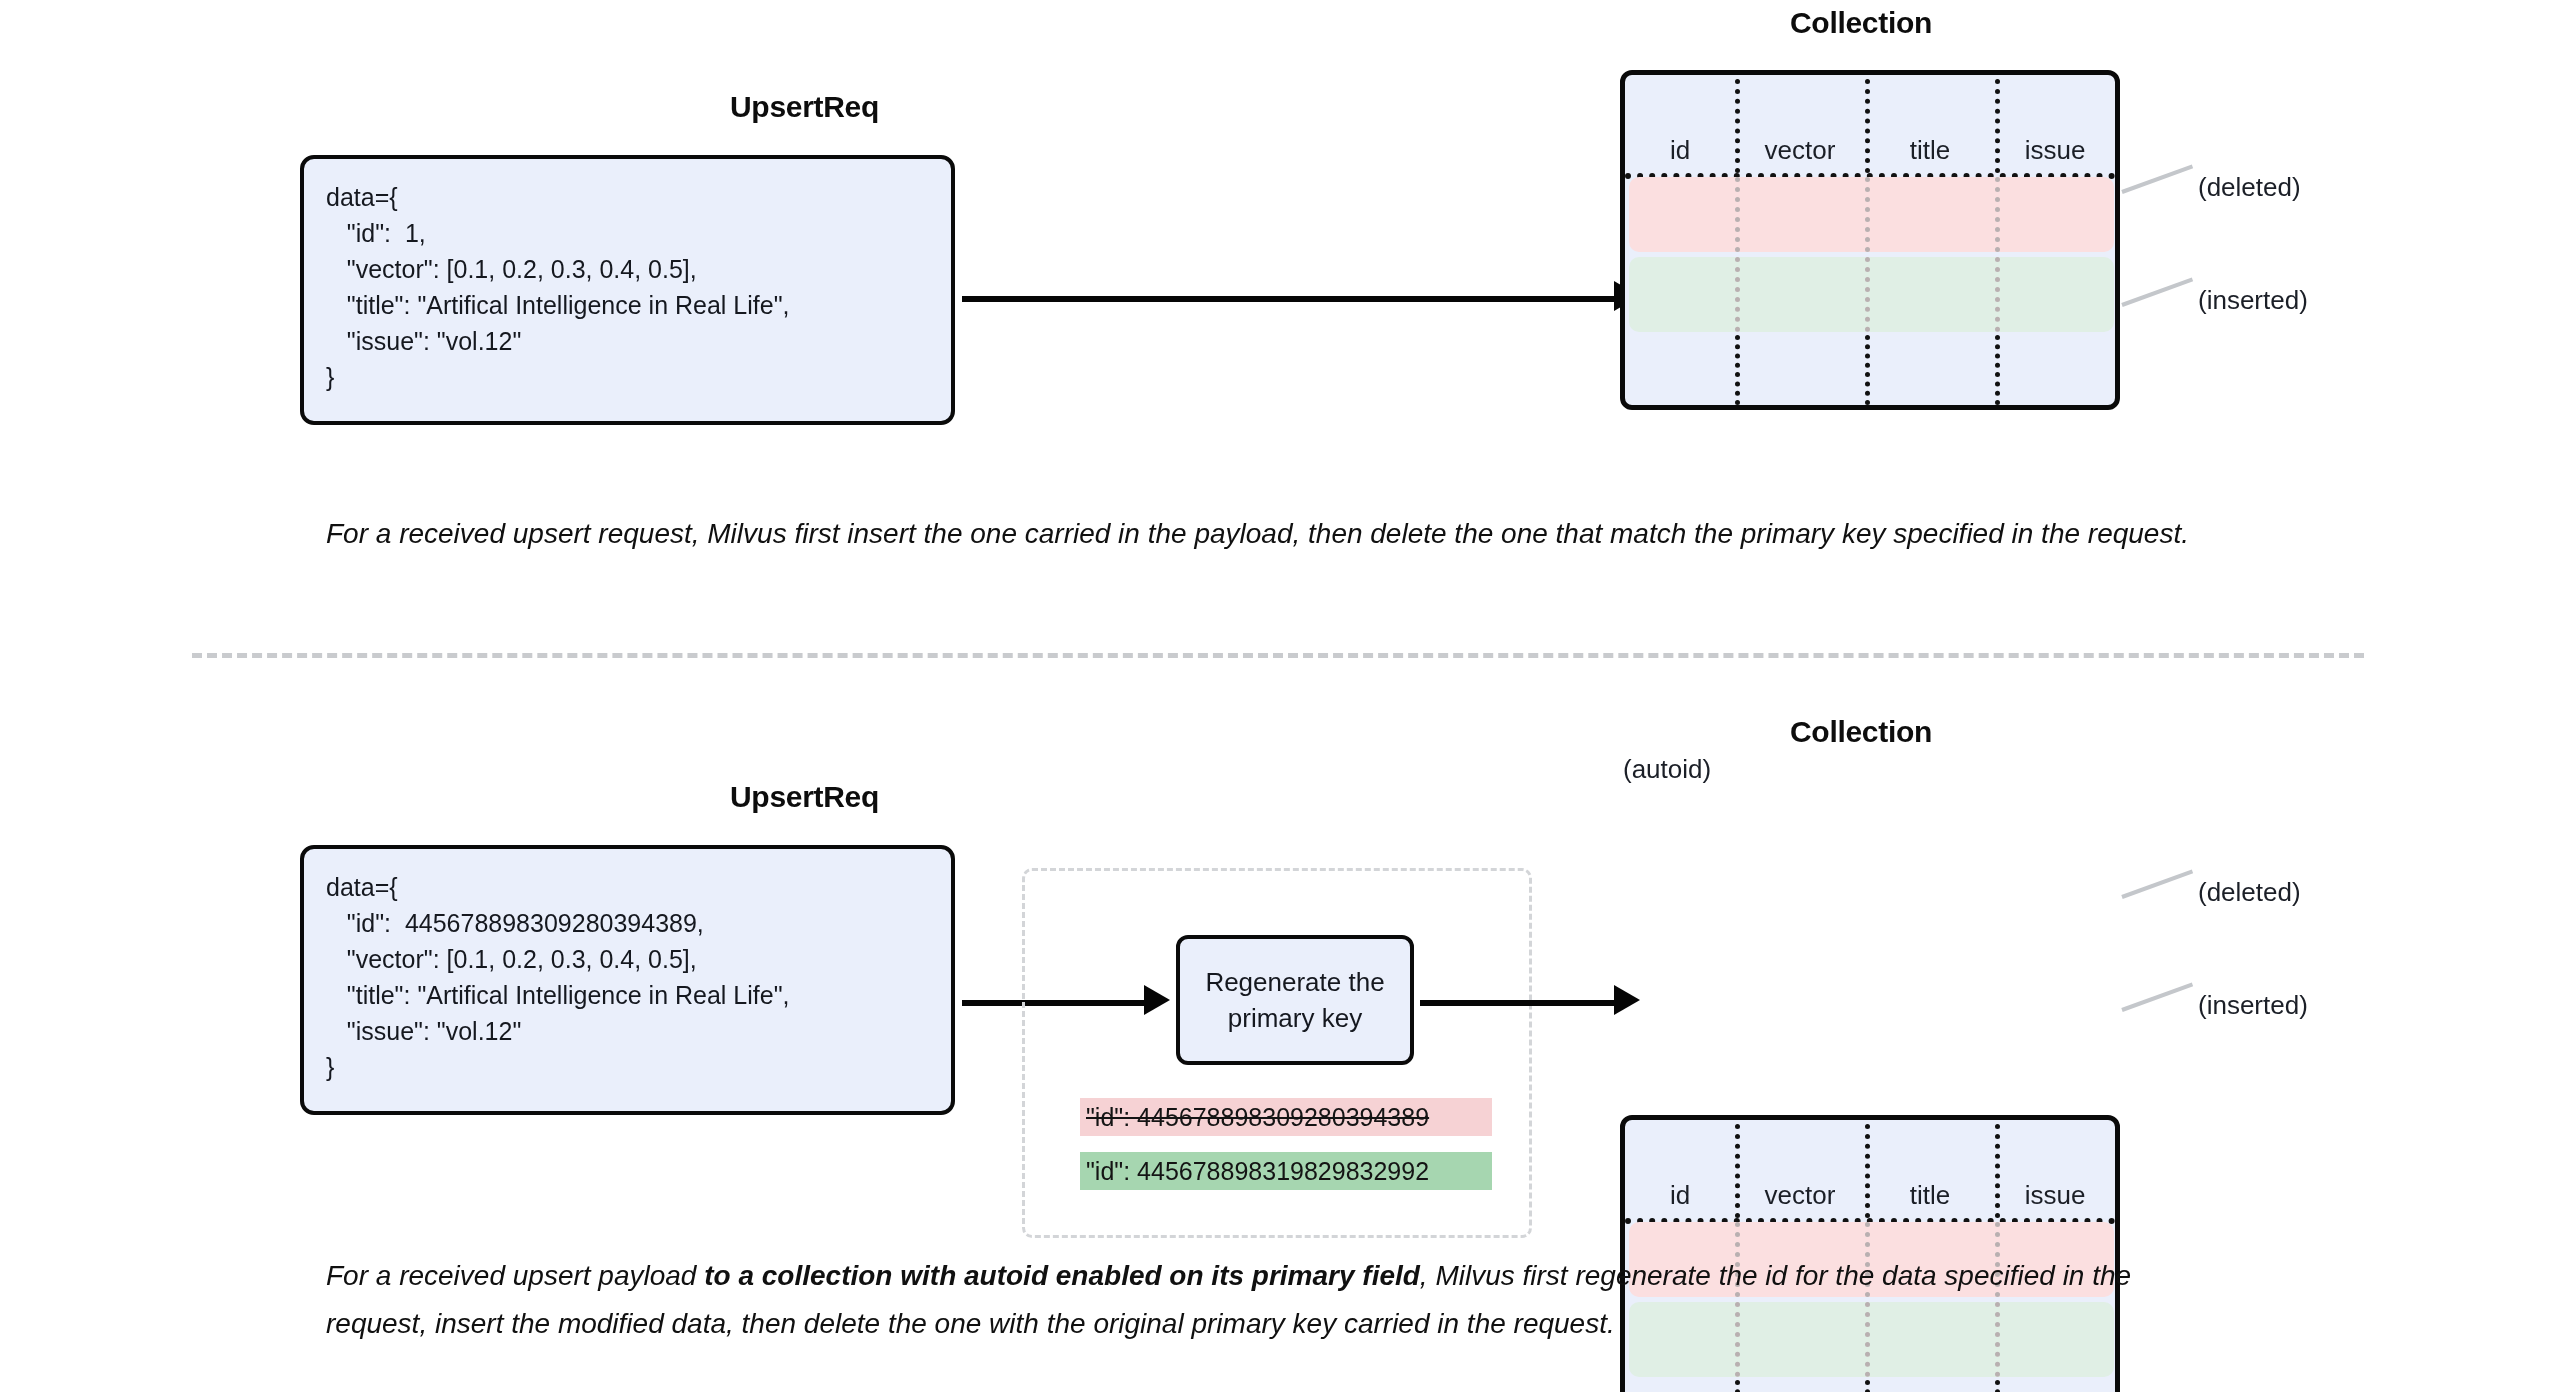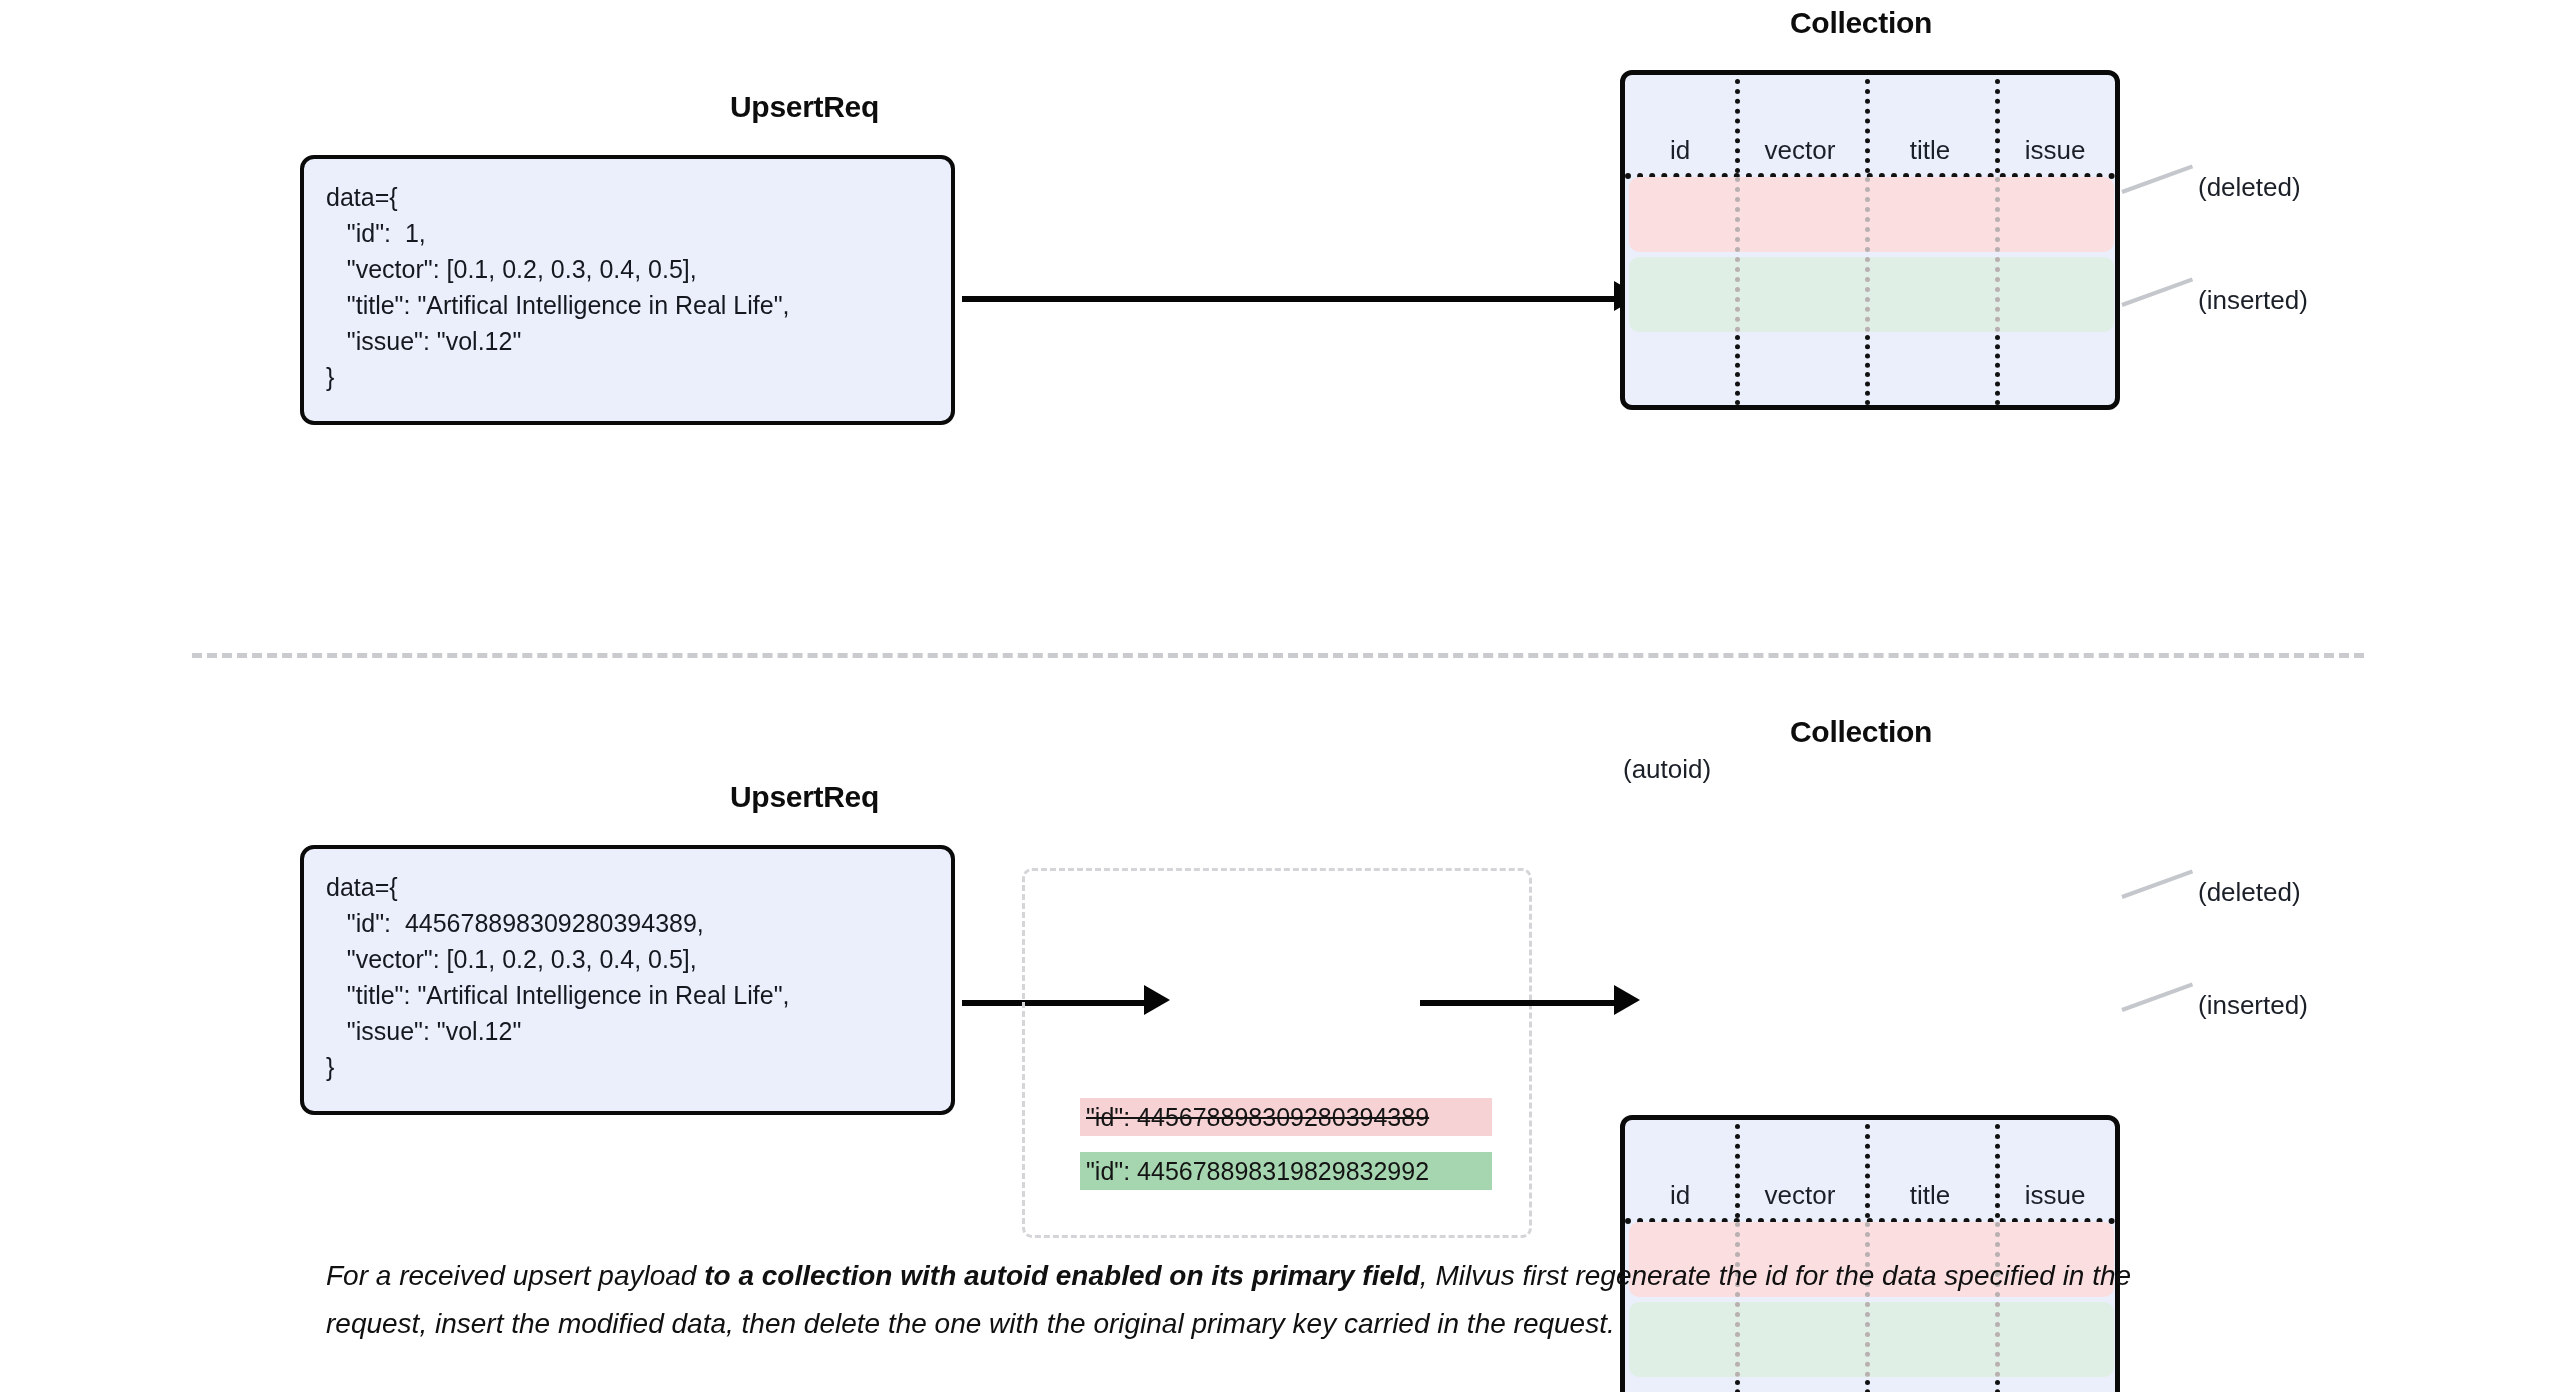--- a/index.html
+++ b/index.html
@@ -218,39 +218,46 @@
     <div class="col-sep" style="left:240px; top:260px; height:70px;"></div>
     <div class="col-sep" style="left:370px; top:260px; height:70px;"></div>
   </div>
 
   <div class="abs leader" style="left:2122px; top:190px; width:75px; transform:rotate(-20deg);"></div>
   <div class="abs callout" style="left:2198px; top:172px;">(deleted)</div>
 
   <div class="abs leader" style="left:2122px; top:303px; width:75px; transform:rotate(-20deg);"></div>
   <div class="abs callout" style="left:2198px; top:285px;">(inserted)</div>
 
+  <div class="caption" style="left:326px; top:510px; width:1880px;">
+    <span>For a received upsert request, Milvus first insert the one carried in the payload, then delete the one that match the primary key specified in the request.</span>
+  </div>
 
   <div class="divider" style="left:192px; top:653px; width:2172px;"></div>
 
   <div class="abs heading" style="left:730px; top:780px;">UpsertReq</div>
 
   <div class="abs card" style="left:300px; top:845px; width:655px; height:270px;">
     <div class="code">data={
    "id":  445678898309280394389,
    "vector": [0.1, 0.2, 0.3, 0.4, 0.5],
    "title": "Artifical Intelligence in Real Life",
    "issue": "vol.12"
 }</div>
   </div>
 
   <div class="abs arrow-line" style="left:962px; top:1000px; width:190px;"></div>
   <div class="abs arrow-head" style="left:1144px; top:985px;"></div>
 
   <div class="abs dashed-group" style="left:1022px; top:868px; width:510px; height:370px;"></div>
 
+  <div class="abs proc" style="left:1176px; top:935px; width:238px; height:130px;">
+    <span style="white-space:pre-line;">Regenerate the
+primary key</span>
+  </div>
 
   <div class="idline old" style="left:1080px; top:1098px; width:400px;">"id": 445678898309280394389</div>
   <div class="idline new" style="left:1080px; top:1152px; width:400px;">"id": 445678898319829832992</div>
 
   <div class="abs arrow-line" style="left:1420px; top:1000px; width:200px;"></div>
   <div class="abs arrow-head" style="left:1614px; top:985px;"></div>
 
   <div class="autoid" style="left:1623px; top:722px;margin-top:32px;">(autoid)</div>
 
   <div class="abs heading" style="left:1790px; top:715px;">Collection</div>

